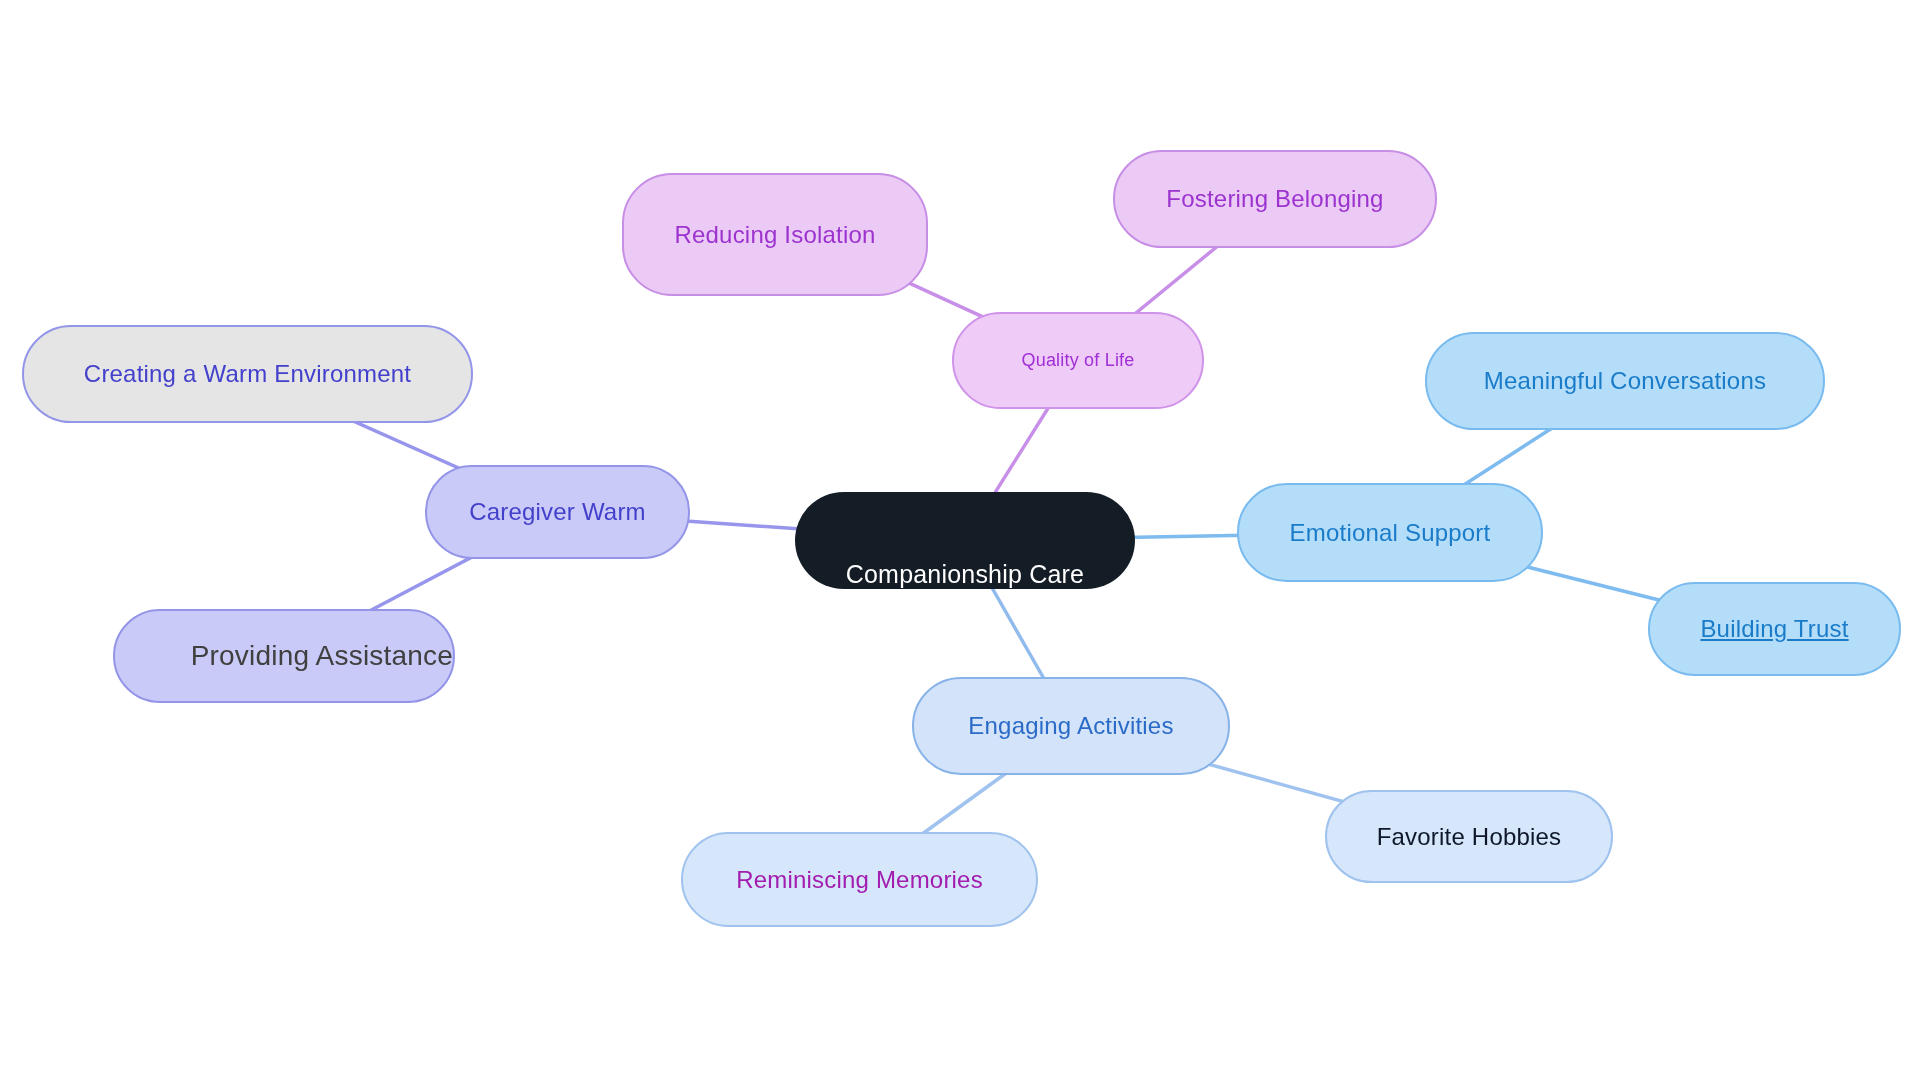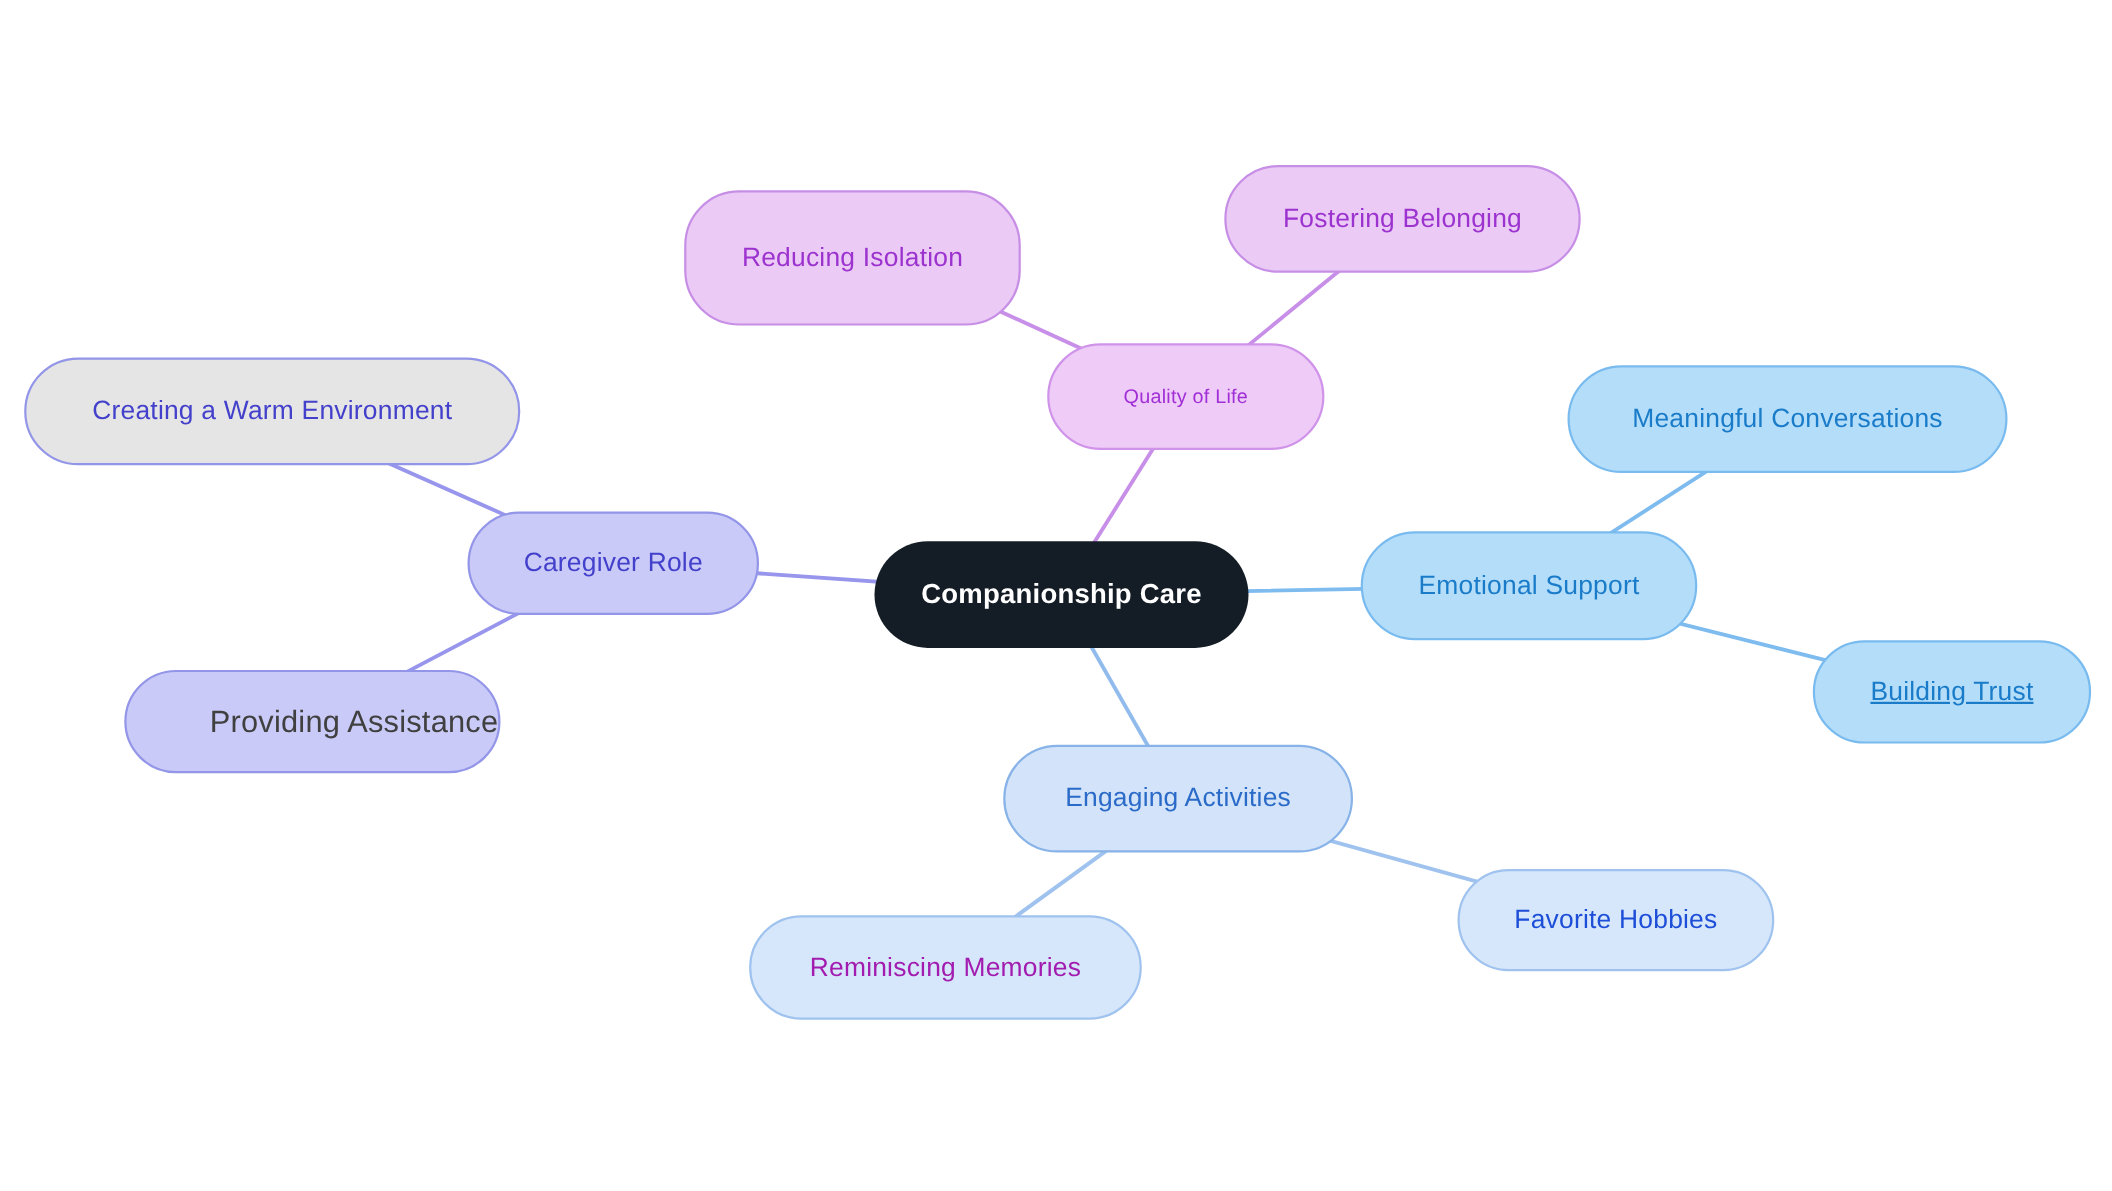--- a/index.html
+++ b/index.html
@@ -30,21 +30,22 @@
     justify-content: center;
     border-radius: 50px;
     box-sizing: border-box;
     border: 2px solid transparent;
     white-space: nowrap;
     cursor: pointer;
     letter-spacing: 0.2px;
   }
   .node.root {
     border: none;
-    font-weight: 700;
+    font-weight: 400;
+    align-items: flex-end;
   }
 </style>
 </head>
 <body>
 
 <div class="canvas">
   <svg class="edges" id="edge-layer" viewBox="0 0 1920 1083">
       <line x1="965" y1="540.5" x2="1078" y2="360.5" stroke="#C88FE8" stroke-width="3.5" stroke-linecap="round"></line>
       <line x1="1078" y1="360.5" x2="775" y2="221.5" stroke="#C88FE8" stroke-width="3.5" stroke-linecap="round"></line>
       <line x1="1078" y1="360.5" x2="1275" y2="199" stroke="#C88FE8" stroke-width="3.5" stroke-linecap="round"></line>
@@ -74,31 +75,31 @@
       <div class="node" style="left: 1237px; top: 483px; width: 306px; height: 99px; background: rgb(180, 221, 249); border-color: rgb(121, 187, 239); color: rgb(26, 124, 201); font-size: 24px; align-items: center;">
         <span>Emotional Support</span>
       </div>
       <div class="node" style="left: 1425px; top: 332px; width: 400px; height: 98px; background: rgb(180, 221, 249); border-color: rgb(121, 187, 239); color: rgb(26, 124, 201); font-size: 24px;">
         <span>Meaningful Conversations</span>
       </div>
       <div class="node" style="left: 1648px; top: 582px; width: 253px; height: 94px; background: rgb(180, 221, 249); border-color: rgb(121, 187, 239); color: rgb(26, 124, 201); font-size: 24px; text-decoration: underline;">
         <span>Building Trust</span>
       </div>
       <div class="node" style="left: 425px; top: 465px; width: 265px; height: 94px; background: rgb(201, 202, 247); border-color: rgb(147, 149, 232); color: rgb(67, 64, 203); font-size: 24px;">
-        <span>Caregiver Role</span>
+        <span>Caregiver Warm</span>
       </div>
       <div class="node" style="left: 22px; top: 325px; width: 451px; height: 98px; background: #e5e5e5; border-color: rgb(147, 149, 232); color: rgb(67, 64, 203); font-size: 24px;">
         <span>Creating a Warm Environment</span>
       </div>
       <div class="node" style="left: 113px; top: 609px; width: 342px; height: 94px; background: rgb(201, 202, 247); border-color: rgb(147, 149, 232); color: #404040; font-size: 28px; justify-content: flex-end;">
         <span>Providing Assistance</span>
       </div>
       <div class="node" style="left: 912px; top: 677px; width: 318px; height: 98px; background: rgb(210, 227, 250); border-color: rgb(136, 179, 232); color: rgb(43, 107, 200); font-size: 24px;">
         <span>Engaging Activities</span>
       </div>
       <div class="node" style="left: 681px; top: 832px; width: 357px; height: 95px; background: rgb(214, 230, 251); border-color: rgb(159, 195, 238); color: #a21caf; font-size: 24px;">
         <span>Reminiscing Memories</span>
       </div>
-      <div class="node" style="left: 1325px; top: 790px; width: 288px; height: 93px; background: rgb(214, 230, 251); border-color: rgb(159, 195, 238); color: #1d4ed8; font-size: 24px;">
+      <div class="node" style="left: 1325px; top: 790px; width: 288px; height: 93px; background: rgb(214, 230, 251); border-color: rgb(159, 195, 238); color: #0f172a; font-size: 24px;">
         <span>Favorite Hobbies</span>
       </div>
     </div>
 </div>
 
 </body></html>

